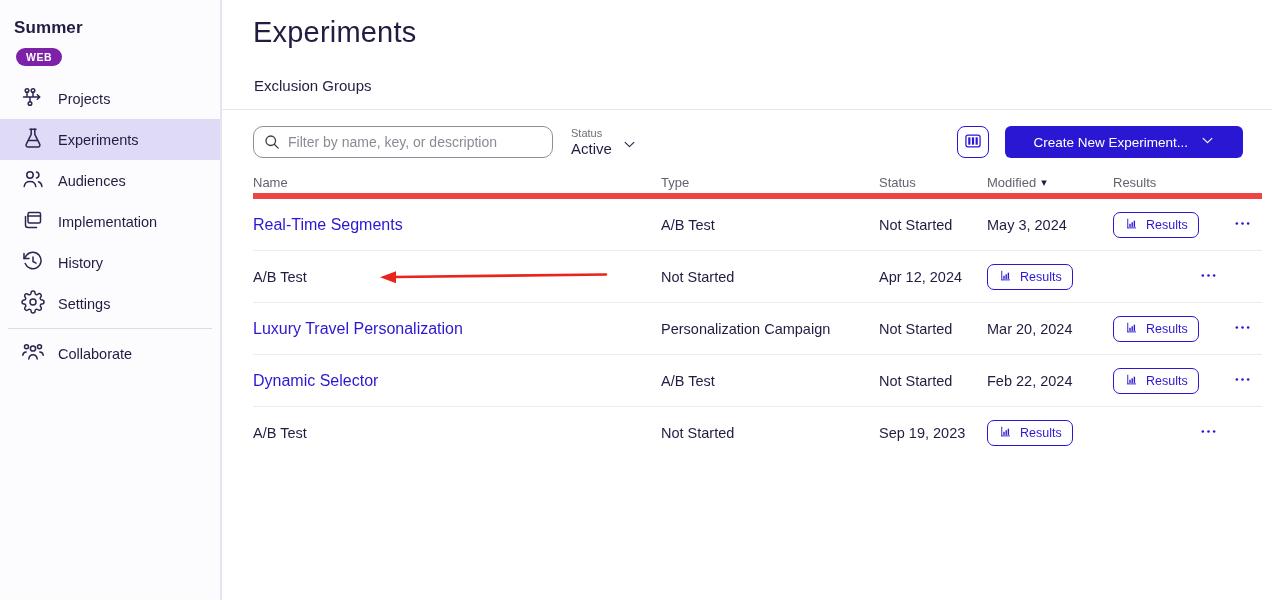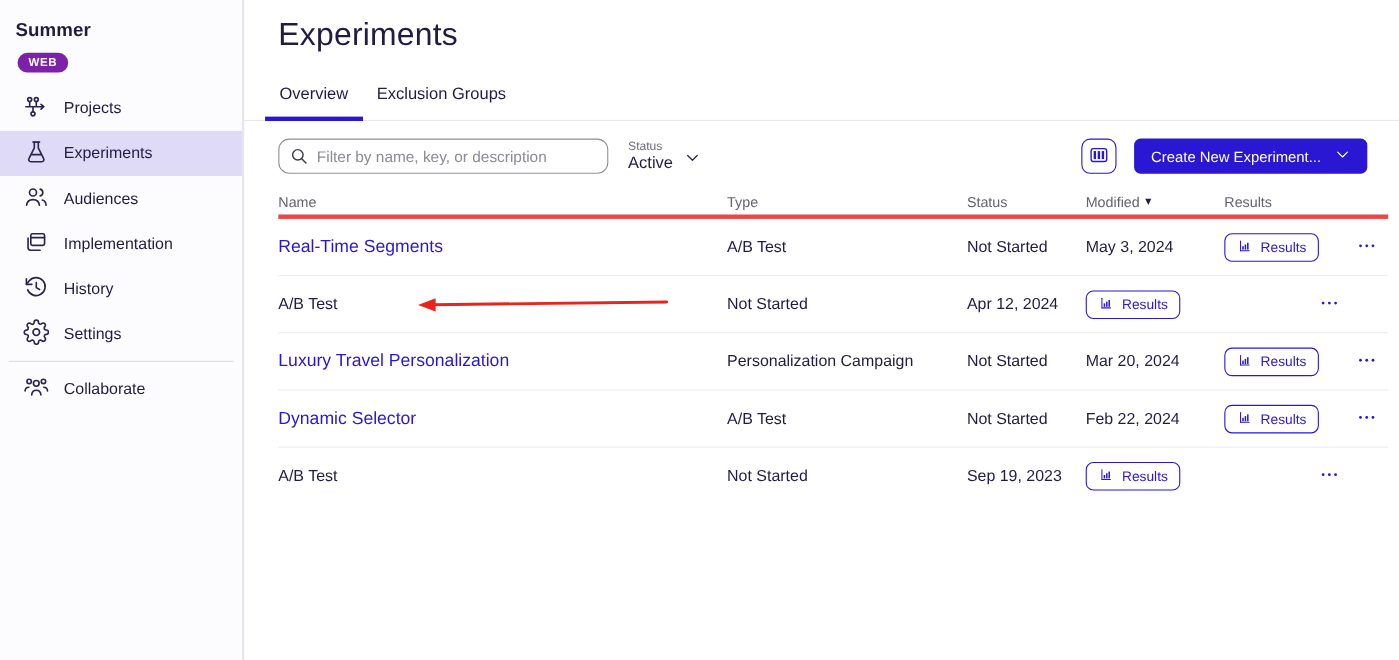--- a/index.html
+++ b/index.html
@@ -55,27 +55,27 @@
   .chev svg { width:15px; height:15px; stroke:#2b2550; fill:none; stroke-width:1.8; stroke-linecap:round; stroke-linejoin:round; }
   .toolbar-spacer { flex:1; }
   .columns-btn {
     width:32px; height:32px; border:1px solid #2a17d3; border-radius:8px; background:#fff;
     display:flex; align-items:center; justify-content:center; cursor:pointer; margin-right:16px;
   }
   .columns-btn svg { width:20px; height:20px; stroke:#2a17d3; fill:none; stroke-width:1.5; }
   .columns-btn svg rect.bar { fill:#2a17d3; stroke:none; }
   .create-btn {
     height:32px; background:#2a17d3; border:none; border-radius:6px; color:#fff;
-    font-size:13.5px; font-family:inherit; padding:0 15px; display:flex; align-items:center; gap:12px;
+    font-size:13.5px; font-family:inherit; padding:0 28px; display:flex; align-items:center; gap:12px;
     cursor:pointer; margin-right:19px; white-space:nowrap;
   }
   .create-btn .chev svg { stroke:#ffffff; }
   
   .grid-row { display:grid; grid-template-columns:408px 218px 108px 126px 115px 1fr; align-items:center; }
-  .thead { height:27px; border-bottom:4px solid #ef4444; margin-top:14px; }
+  .thead { height:27px; border-bottom:6px solid #ef4444; margin-top:14px; }
   .th { font-size:13px; color:#63636e; display:flex; align-items:center; gap:5px; }
   .sort-ind { color:#211c41; font-size:11px; line-height:1; }
   .trow { height:52px; border-bottom:1px solid #ececf0; }
   .trow:last-child { border-bottom:none; }
   .cell { font-size:14.5px; color:#211c41; }
   .name-link { color:#2a17d3; cursor:pointer; text-decoration:none; font-size:16px; }
   .results-btn {
     display:inline-flex; align-items:center; gap:7px; height:26px; padding:0 10px;
     border:1px solid #2a17d3; border-radius:7px; background:#fff; color:#2a17d3;
     font-size:12.5px; font-family:inherit; cursor:pointer;
@@ -172,21 +172,20 @@
       </span>
       <span>Collaborate</span>
     </div>
   </nav>
 </aside>
 
 <main class="main">
   <h1 class="page-title">Experiments</h1>
 
   <div class="tabs-bar">
-    <div class="tab active">Overview</div>
     <div class="tab">Exclusion Groups</div>
   </div>
 
   <div class="toolbar">
     <div class="search-box">
       <span class="search-icon">
         <svg viewBox="0 0 22 22">
             <circle cx="9.5" cy="9.5" r="5.8"></circle>
             <line x1="13.8" y1="13.8" x2="18.5" y2="18.5"></line>
           </svg>

